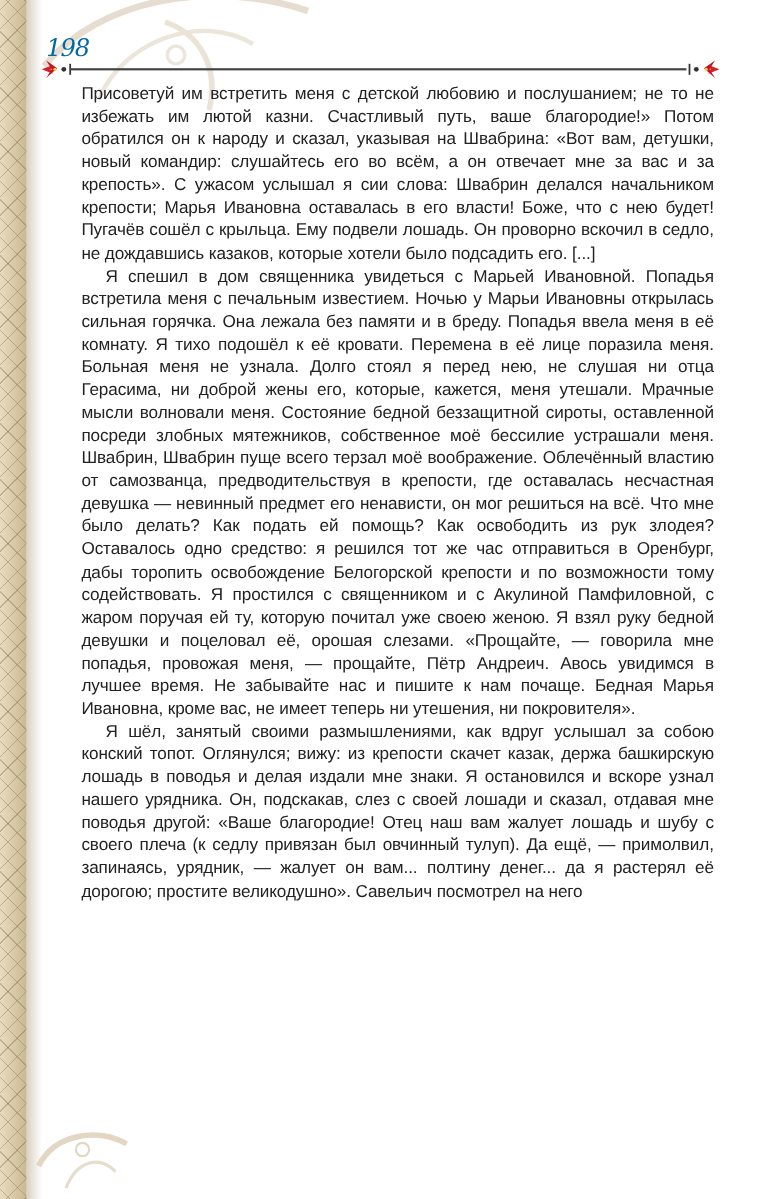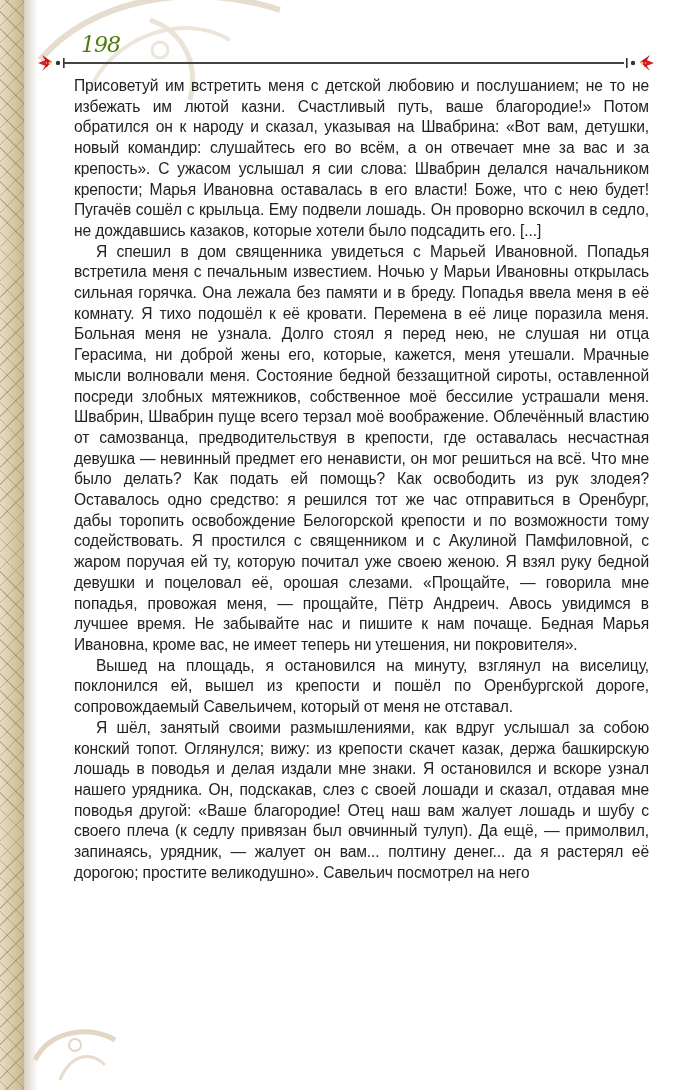--- a/index.html
+++ b/index.html
@@ -23,21 +23,21 @@
     position: absolute; left: 30px; top: -20px; width: 260px; height: 130px;
     pointer-events: none;
   }
   .swirl-bottom {
     position: absolute; left: 30px; top: 1020px; width: 100px; height: 70px;
     pointer-events: none;
   }
   .page-number {
     position: absolute; left: 42px; top: 32px;
     font-family: "DejaVu Serif", serif; font-style: italic;
-    font-size: 22px; color: #4d7c0f; letter-spacing: -1px; margin-left: 39px;
+    font-size: 22px; color: #0369a1; letter-spacing: -1px;
   }
   .rule {
     position: absolute; left: 36px; top: 52px; width: 620px; height: 20px;
   }
   .text-block {
     position: absolute; left: 74px; top: 76px; width: 575px;
     font-size: 15.6px; line-height: 20.7px; color: #222;
     text-align: justify; letter-spacing: -0.1px;
   }
   .text-block p { margin: 0; text-indent: 0; }
@@ -78,15 +78,14 @@
   <g>
     <path d="M618 11 L608 7 L610 11 L608 15 Z" fill="#d81e2c"></path>
     <path d="M614 3 L604 10 L614 19 L609 11 Z" fill="#c4151f"></path>
     <circle cx="606" cy="11" r="1.5" fill="#f2c94c"></circle>
   </g>
 </svg>
 
 <div class="text-block">
   <p>Присоветуй им встретить меня с детской любовию и послушанием; не то не избежать им лютой казни. Счастливый путь, ваше благородие!» Потом обратился он к народу и сказал, указывая на Швабрина: «Вот вам, детушки, новый командир: слушайтесь его во всём, а он отвечает мне за вас и за крепость». С ужасом услышал я сии слова: Швабрин делался начальником крепости; Марья Ивановна оставалась в его власти! Боже, что с нею будет! Пугачёв сошёл с крыльца. Ему подвели лошадь. Он проворно вскочил в седло, не дождавшись казаков, которые хотели было подсадить его. [...]</p>
   <p class="indent">Я спешил в дом священника увидеться с Марьей Ивановной. Попадья встретила меня с печальным известием. Ночью у Марьи Ивановны открылась сильная горячка. Она лежала без памяти и в бреду. Попадья ввела меня в её комнату. Я тихо подошёл к её кровати. Перемена в её лице поразила меня. Больная меня не узнала. Долго стоял я перед нею, не слушая ни отца Герасима, ни доброй жены его, которые, кажется, меня утешали. Мрачные мысли волновали меня. Состояние бедной беззащитной сироты, оставленной посреди злобных мятежников, собственное моё бессилие устрашали меня. Швабрин, Швабрин пуще всего терзал моё воображение. Облечённый властию от самозванца, предводительствуя в крепости, где оставалась несчастная девушка — невинный предмет его ненависти, он мог решиться на всё. Что мне было делать? Как подать ей помощь? Как освободить из рук злодея? Оставалось одно средство: я решился тот же час отправиться в Оренбург, дабы торопить освобождение Белогорской крепости и по возможности тому содействовать. Я простился с священником и с Акулиной Памфиловной, с жаром поручая ей ту, которую почитал уже своею женою. Я взял руку бедной девушки и поцеловал её, орошая слезами. «Прощайте, — говорила мне попадья, провожая меня, — прощайте, Пётр Андреич. Авось увидимся в лучшее время. Не забывайте нас и пишите к нам почаще. Бедная Марья Ивановна, кроме вас, не имеет теперь ни утешения, ни покровителя».</p>
-  <p class="indent">Вышед на площадь, я остановился на минуту, взглянул на виселицу, поклонился ей, вышел из крепости и пошёл по Оренбургской дороге, сопровождаемый Савельичем, который от меня не отставал.</p>
   <p class="indent">Я шёл, занятый своими размышлениями, как вдруг услышал за собою конский топот. Оглянулся; вижу: из крепости скачет казак, держа башкирскую лошадь в поводья и делая издали мне знаки. Я остановился и вскоре узнал нашего урядника. Он, подскакав, слез с своей лошади и сказал, отдавая мне поводья другой: «Ваше благородие! Отец наш вам жалует лошадь и шубу с своего плеча (к седлу привязан был овчинный тулуп). Да ещё, — примолвил, запинаясь, урядник, — жалует он вам... полтину денег... да я растерял её дорогою; простите великодушно». Савельич посмотрел на него</p>
 </div>
 
 </body></html>

